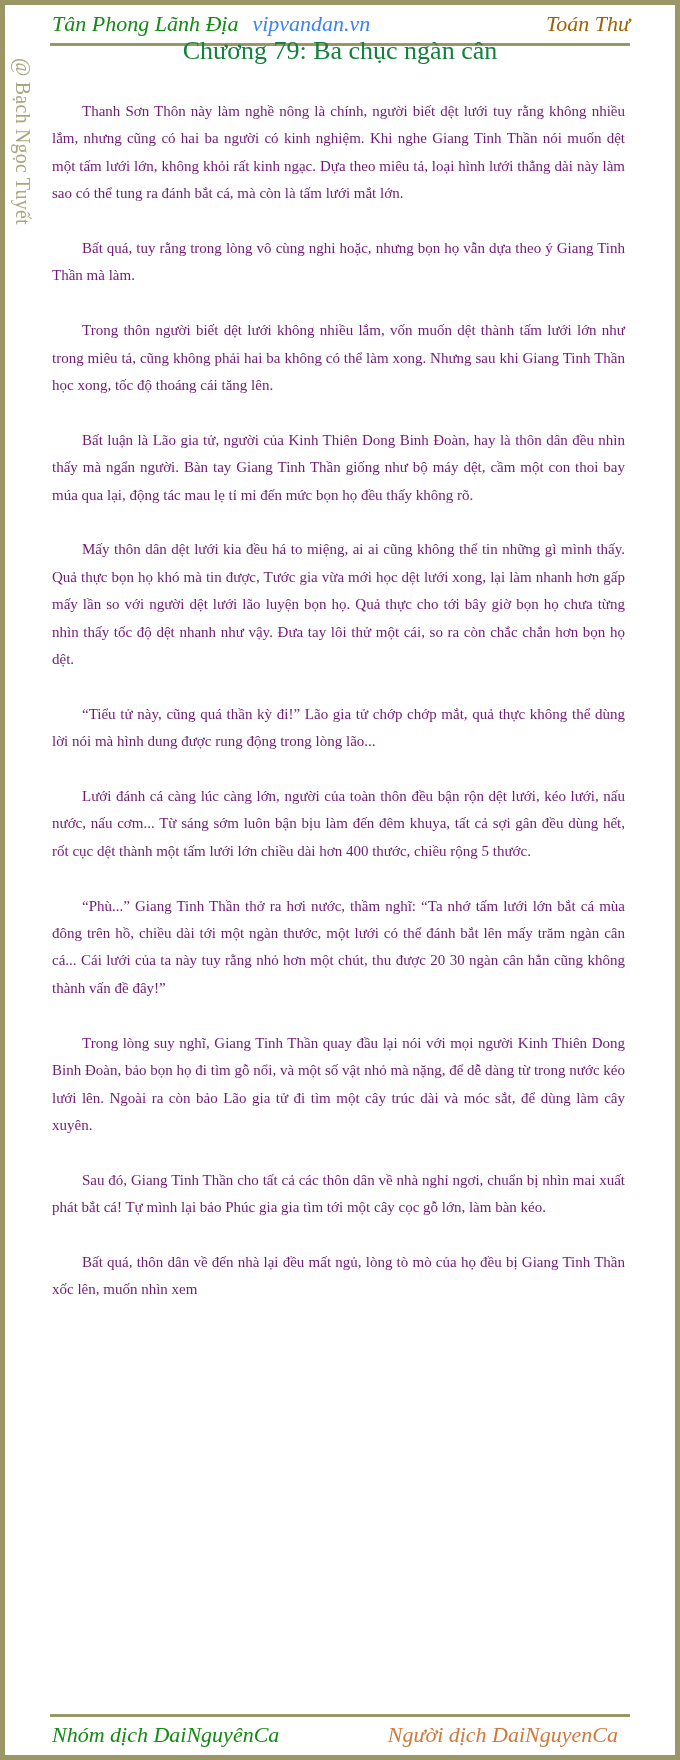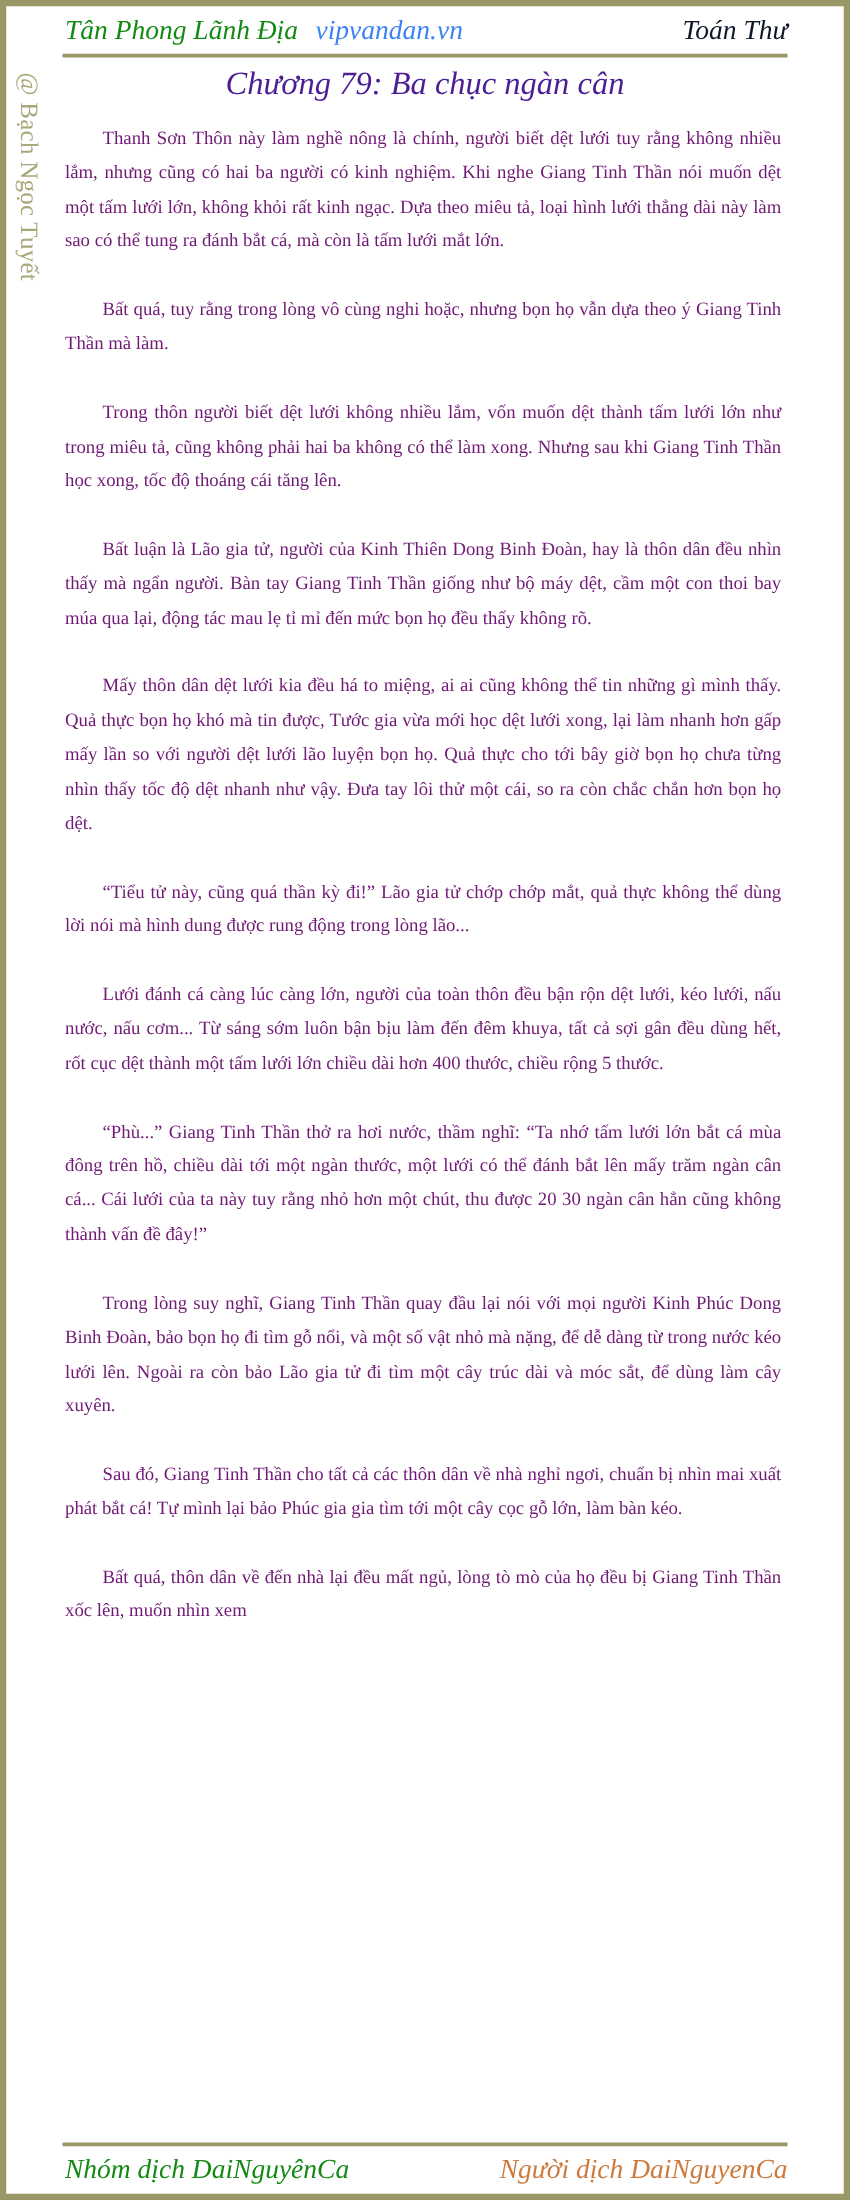--- a/index.html
+++ b/index.html
@@ -29,37 +29,36 @@
   .header {
     position: absolute;
     left: 52px; right: 50px; top: 7px;
     height: 34px;
     font-style: italic;
     font-size: 22px;
     line-height: 34px;
   }
   .header .book-title { color: #138a13; }
   .header .site { color: #3b82f6; margin-left: 14px; }
-  .header .author { position: absolute; right: 0; top: 0; color: #0f172a; }
+  .header .author { position: absolute; right: 0; top: 0; color: #a16207; }
   .rule {
     position: absolute;
     left: 50px; right: 50px;
     height: 3px;
     background: #999766;
   }
   .rule.top { top: 43px; }
   .rule.bottom { top: 1714px; }
   .chapter-title {
     position: absolute;
-    left: 50px; right: 50px; top: 48px;
+    left: 50px; right: 50px; top: 32px;
     text-align: center;
     font-size: 26px;
     line-height: 38px;
-    color: #4c1d95;
-    font-style: italic;
+    color: #15803d;
   }
   .content {
     position: absolute;
     left: 52px; right: 55px; top: 98px;
     font-size: 15px;
     line-height: 27.4px;
     color: #701a75;
     text-align: justify;
   }
   .content p {
@@ -68,21 +67,21 @@
   }
   .footer {
     position: absolute;
     left: 52px; right: 50px; top: 1718px;
     height: 34px;
     font-style: italic;
     font-size: 22px;
     line-height: 34px;
   }
   .footer .group { color: #138a13; }
-  .footer .translator { position: absolute; right: 0; top: 0; color: #cd7a3c; }
+  .footer .translator { position: absolute; right: 12px; top: 0; color: #cd7a3c; }
 </style>
 </head>
 <body>
 
 <div class="frame"></div>
 
 <div class="sidebar-credit">@ Bạch Ngọc Tuyết</div>
 
 <div class="header">
   <span class="book-title">Tân Phong Lãnh Địa</span><span class="site">vipvandan.vn</span>
@@ -95,21 +94,21 @@
 
 <div class="content">
   <p>Thanh Sơn Thôn này làm nghề nông là chính, người biết dệt lưới tuy rằng không nhiều lắm, nhưng cũng có hai ba người có kinh nghiệm. Khi nghe Giang Tinh Thần nói muốn dệt một tấm lưới lớn, không khỏi rất kinh ngạc. Dựa theo miêu tả, loại hình lưới thẳng dài này làm sao có thể tung ra đánh bắt cá, mà còn là tấm lưới mắt lớn.</p>
   <p>Bất quá, tuy rằng trong lòng vô cùng nghi hoặc, nhưng bọn họ vẫn dựa theo ý Giang Tinh Thần mà làm.</p>
   <p>Trong thôn người biết dệt lưới không nhiều lắm, vốn muốn dệt thành tấm lưới lớn như trong miêu tả, cũng không phải hai ba không có thể làm xong. Nhưng sau khi Giang Tinh Thần học xong, tốc độ thoáng cái tăng lên.</p>
   <p>Bất luận là Lão gia tử, người của Kinh Thiên Dong Binh Đoàn, hay là thôn dân đều nhìn thấy mà ngẩn người. Bàn tay Giang Tinh Thần giống như bộ máy dệt, cầm một con thoi bay múa qua lại, động tác mau lẹ tỉ mỉ đến mức bọn họ đều thấy không rõ.</p>
   <p>Mấy thôn dân dệt lưới kia đều há to miệng, ai ai cũng không thể tin những gì mình thấy. Quả thực bọn họ khó mà tin được, Tước gia vừa mới học dệt lưới xong, lại làm nhanh hơn gấp mấy lần so với người dệt lưới lão luyện bọn họ. Quả thực cho tới bây giờ bọn họ chưa từng nhìn thấy tốc độ dệt nhanh như vậy. Đưa tay lôi thử một cái, so ra còn chắc chắn hơn bọn họ dệt.</p>
   <p>“Tiểu tử này, cũng quá thần kỳ đi!” Lão gia tử chớp chớp mắt, quả thực không thể dùng lời nói mà hình dung được rung động trong lòng lão...</p>
   <p>Lưới đánh cá càng lúc càng lớn, người của toàn thôn đều bận rộn dệt lưới, kéo lưới, nấu nước, nấu cơm... Từ sáng sớm luôn bận bịu làm đến đêm khuya, tất cả sợi gân đều dùng hết, rốt cục dệt thành một tấm lưới lớn chiều dài hơn 400 thước, chiều rộng 5 thước.</p>
   <p>“Phù...” Giang Tinh Thần thở ra hơi nước, thầm nghĩ: “Ta nhớ tấm lưới lớn bắt cá mùa đông trên hồ, chiều dài tới một ngàn thước, một lưới có thể đánh bắt lên mấy trăm ngàn cân cá... Cái lưới của ta này tuy rằng nhỏ hơn một chút, thu được 20 30 ngàn cân hẳn cũng không thành vấn đề đây!”</p>
-  <p>Trong lòng suy nghĩ, Giang Tinh Thần quay đầu lại nói với mọi người Kinh Phúc Dong Binh Đoàn, bảo bọn họ đi tìm gỗ nổi, và một số vật nhỏ mà nặng, để dễ dàng từ trong nước kéo lưới lên. Ngoài ra còn bảo Lão gia tử đi tìm một cây trúc dài và móc sắt, để dùng làm cây xuyên.</p>
+  <p>Trong lòng suy nghĩ, Giang Tinh Thần quay đầu lại nói với mọi người Kinh Thiên Dong Binh Đoàn, bảo bọn họ đi tìm gỗ nổi, và một số vật nhỏ mà nặng, để dễ dàng từ trong nước kéo lưới lên. Ngoài ra còn bảo Lão gia tử đi tìm một cây trúc dài và móc sắt, để dùng làm cây xuyên.</p>
   <p>Sau đó, Giang Tinh Thần cho tất cả các thôn dân về nhà nghỉ ngơi, chuẩn bị nhìn mai xuất phát bắt cá! Tự mình lại bảo Phúc gia gia tìm tới một cây cọc gỗ lớn, làm bàn kéo.</p>
   <p>Bất quá, thôn dân về đến nhà lại đều mất ngủ, lòng tò mò của họ đều bị Giang Tinh Thần xốc lên, muốn nhìn xem</p>
 </div>
 
 <div class="rule bottom"></div>
 
 <div class="footer">
   <span class="group">Nhóm dịch DaiNguyênCa</span>
   <span class="translator">Người dịch DaiNguyenCa</span>
 </div>

